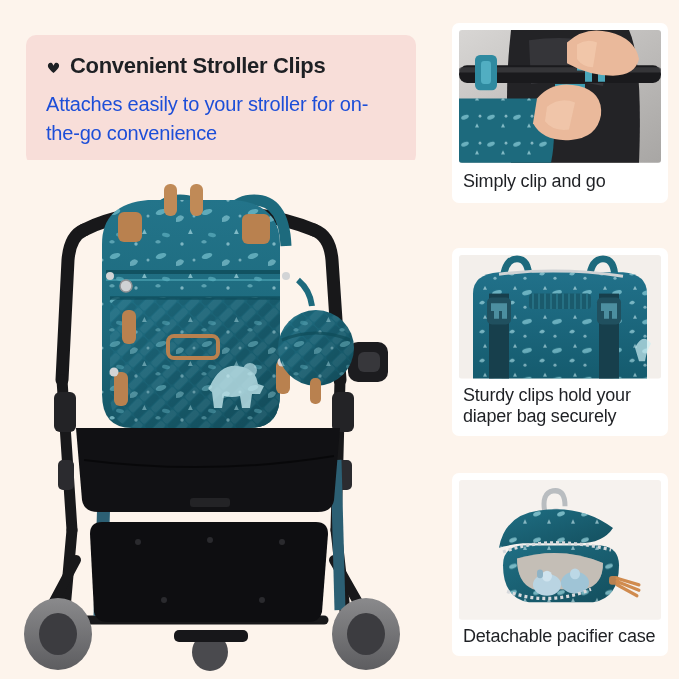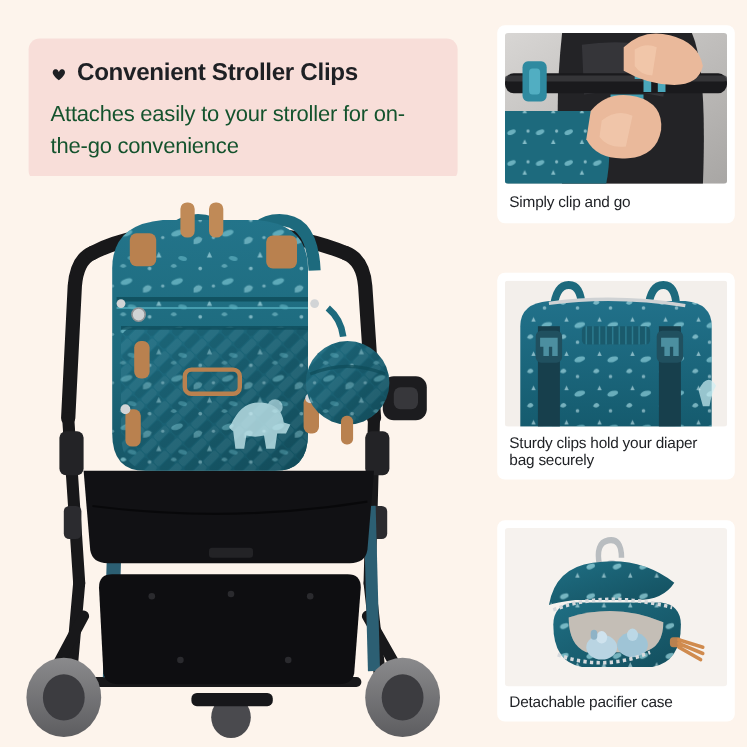--- a/index.html
+++ b/index.html
@@ -19,21 +19,21 @@
     border-radius: 10px;
     padding: 18px 22px 0 20px;
   }
   .headline-row { display: flex; align-items: flex-start; gap: 9px; }
   .heart-icon { width: 15px; height: 16px; flex: 0 0 auto; margin-top: 6px; }
   .headline-title {
     font-size: 22px; font-weight: bold; color: #1e2024;
     letter-spacing: -0.3px; line-height: 1.2;
   }
   .headline-sub {
-    margin-top: 11px; font-size: 20px; color: #14532d;
+    margin-top: 11px; font-size: 20px; color: #1d4ed8;
     line-height: 1.42; letter-spacing: -0.2px;
   }
 
   
   .hero { position: absolute; left: 14px; top: 160px; width: 430px; height: 512px; }
   .hero svg { display: block; width: 100%; height: 100%; }
 
   
   .card {
     position: absolute; left: 452px; width: 216px;
@@ -42,21 +42,21 @@
     display: flex; flex-direction: column;
   }
   #card-1 { top: 23px;  height: 180px; }
   #card-2 { top: 248px; height: 188px; }
   #card-3 { top: 473px; height: 183px; }
   .card-photo { margin: 7px 7px 0 7px; border-radius: 3px; overflow: hidden; flex: 1 1 auto; }
   .card-photo svg { display: block; width: 100%; height: 100%; }
   .card-caption {
     flex: 0 0 auto;
     padding: 6px 9px 9px 11px;
-    font-size: 14px; color: #1e2024; line-height: 1.18;
+    font-size: 18px; color: #1e2024; line-height: 1.18;
     letter-spacing: -0.2px;
   }
   #card-1 .card-caption { padding-top: 8px; padding-bottom: 11px; }
 </style>
 </head>
 <body>
 
 <div class="page">
 
   <div class="headline-box">

